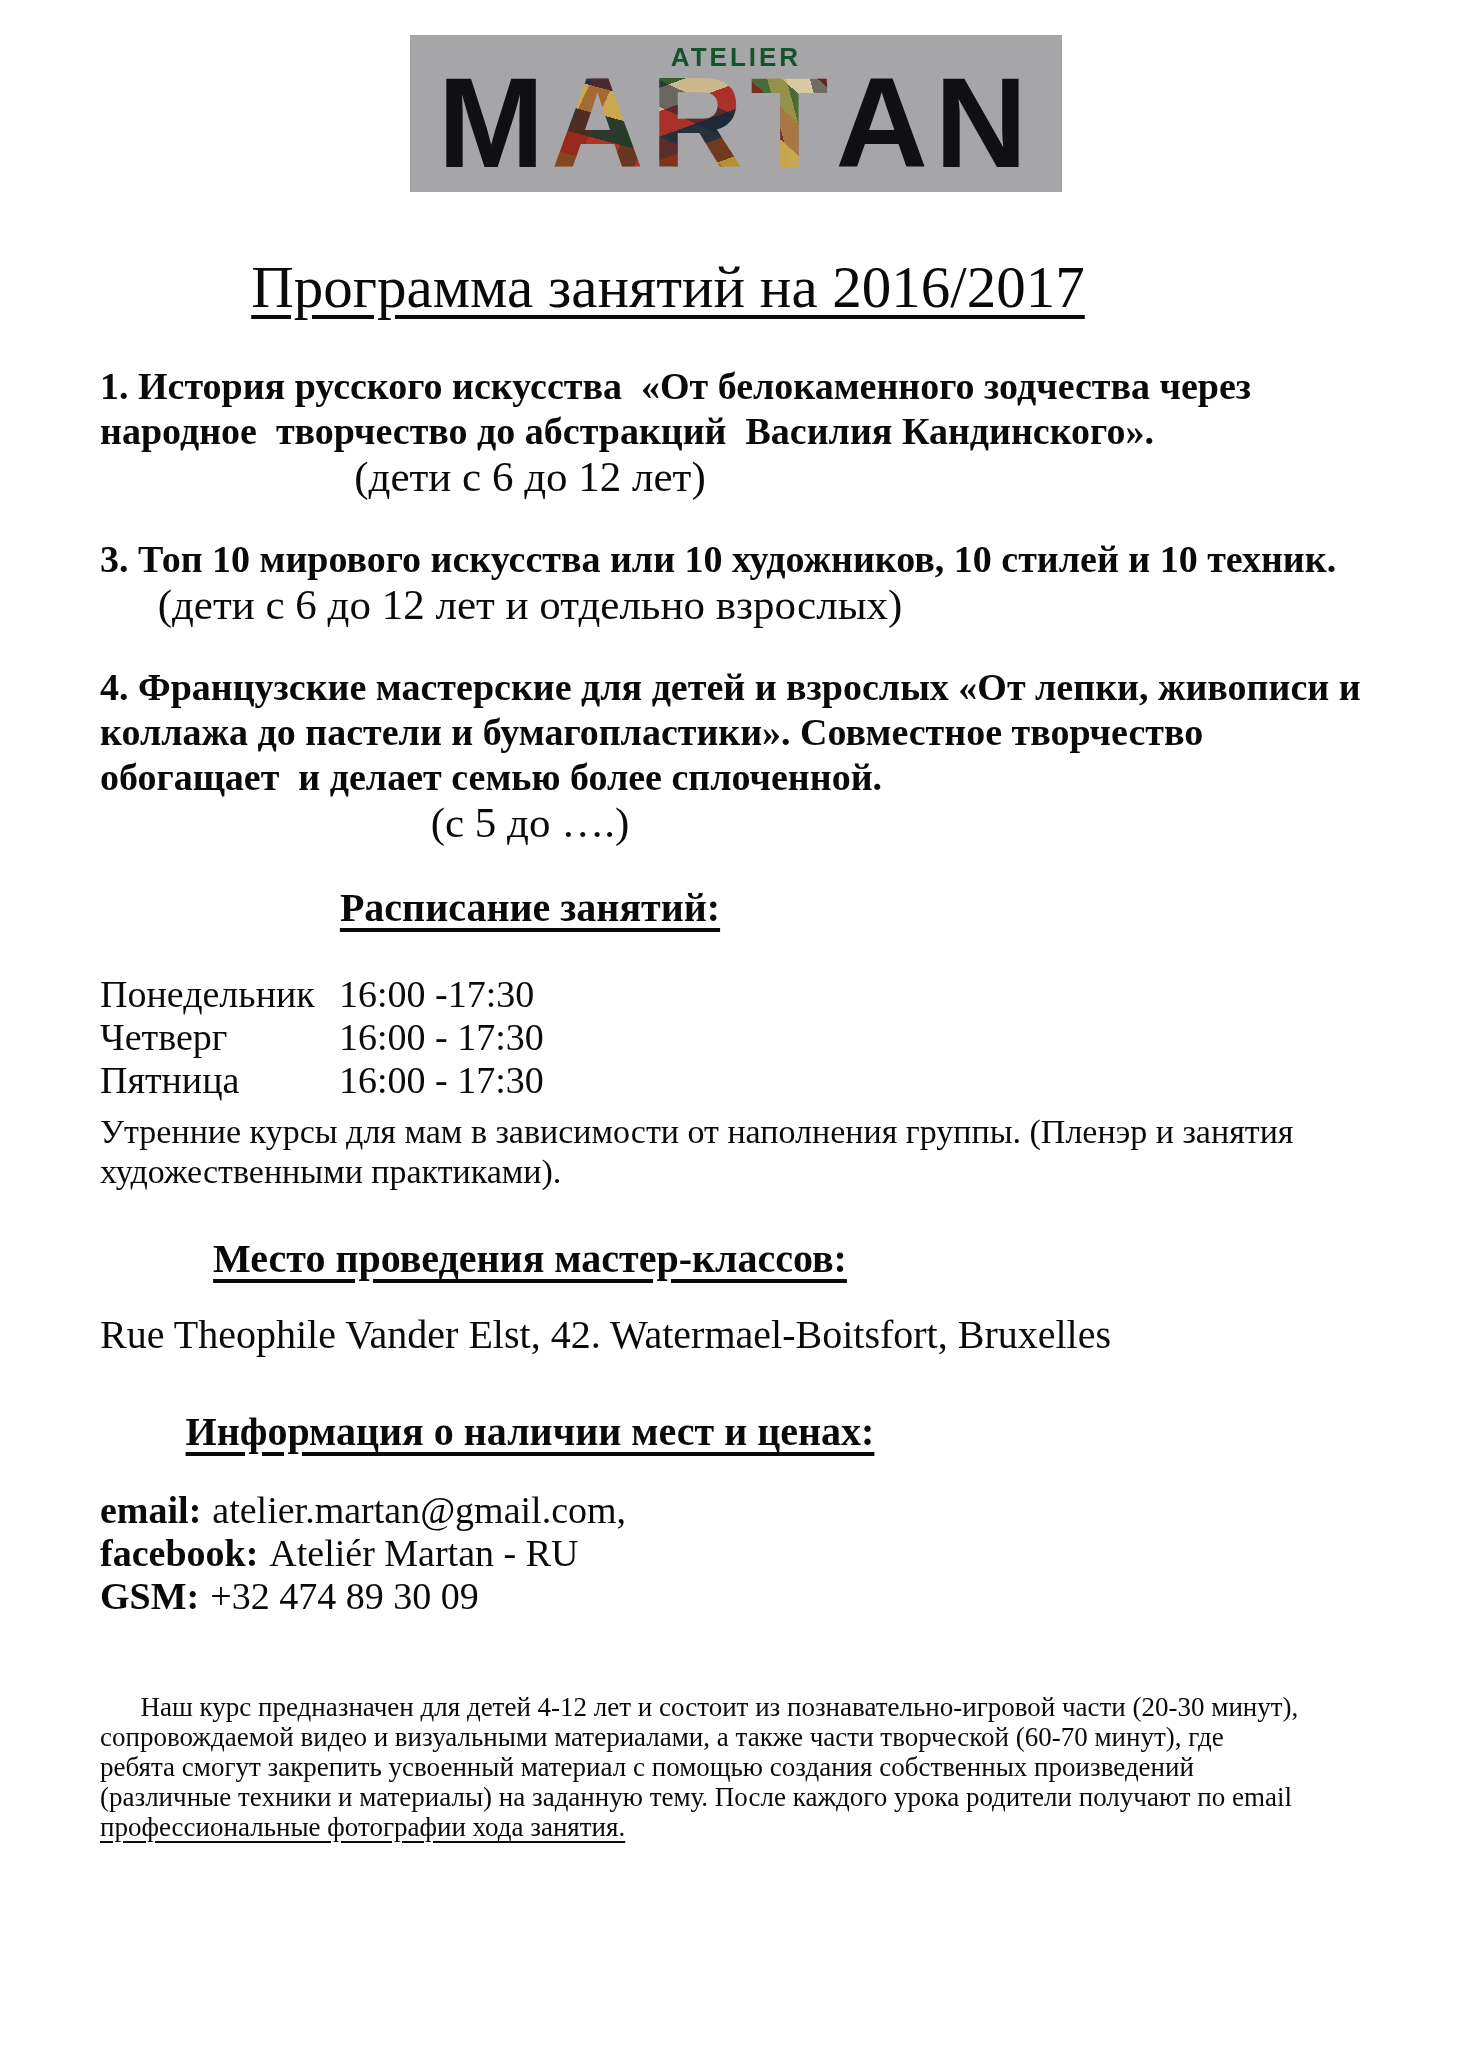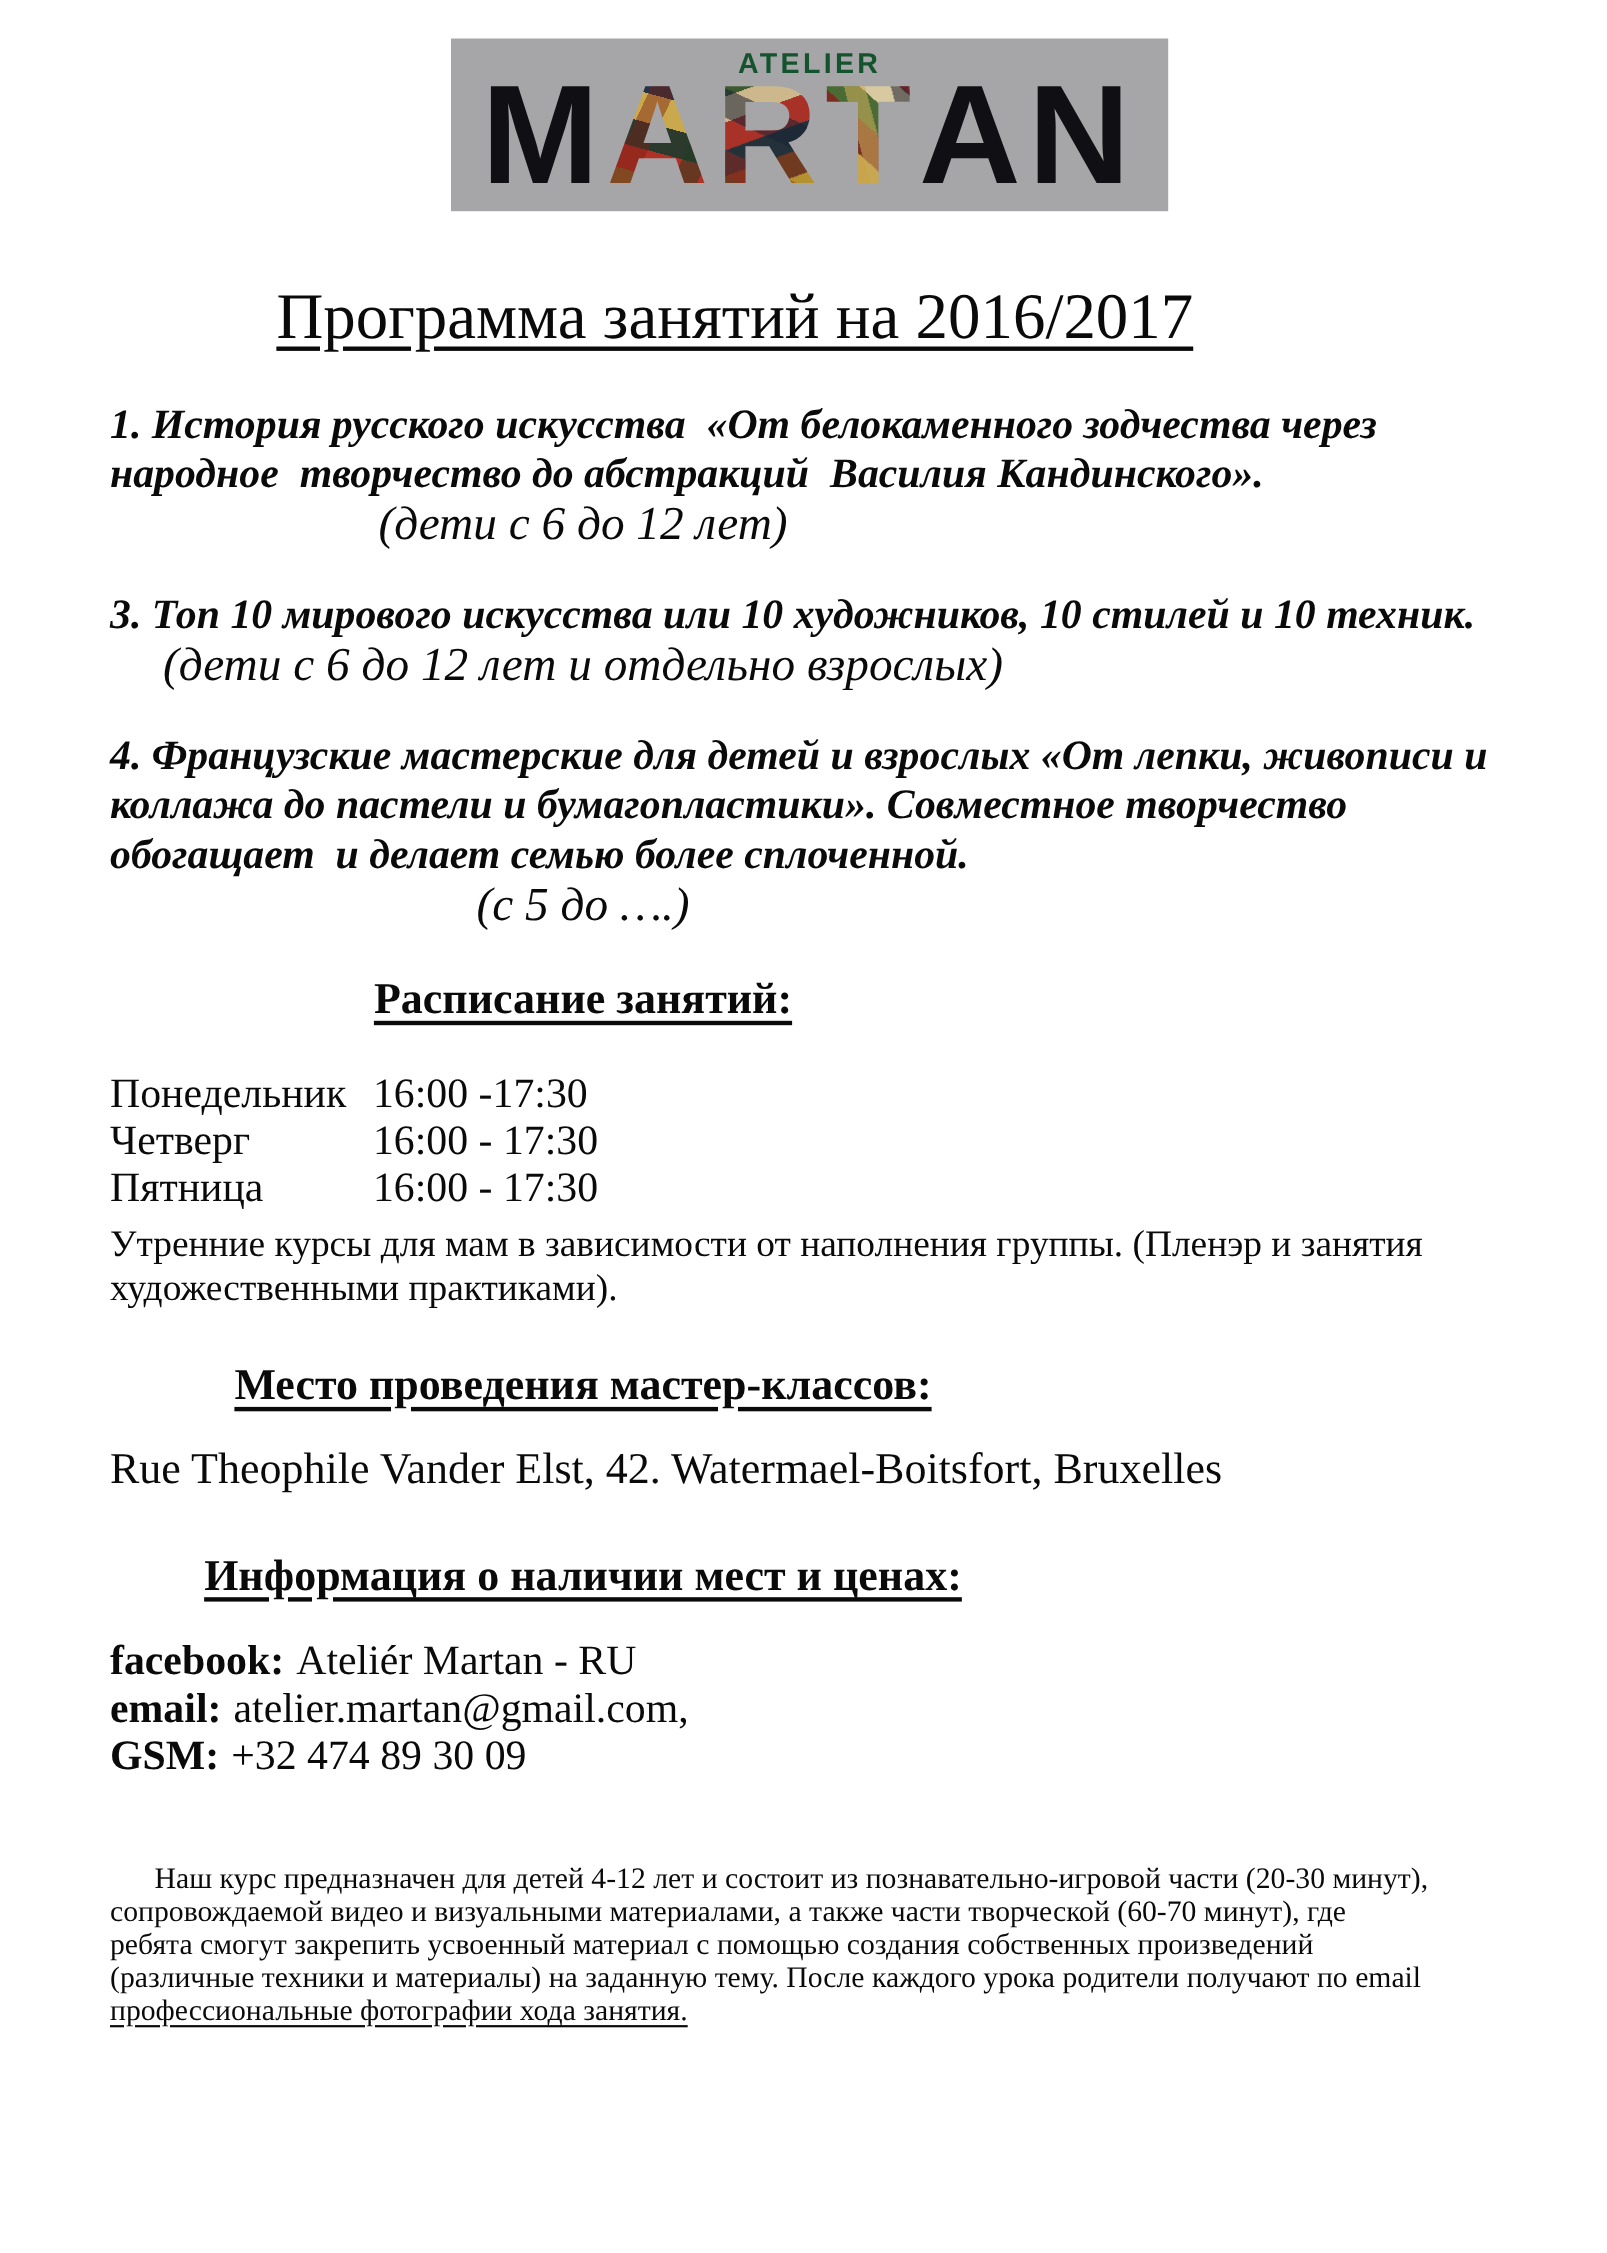--- a/index.html
+++ b/index.html
@@ -37,21 +37,21 @@
     linear-gradient(75deg, rgba(40,70,40,.5) 0 16%, rgba(0,0,0,0) 16% 38%, rgba(200,170,90,.6) 38% 55%, rgba(0,0,0,0) 55% 76%, rgba(25,30,50,.55) 76% 90%, rgba(0,0,0,0) 90%),
     repeating-linear-gradient(42deg,#27323a 0 24px,#c8a44a 24px 46px,#7b2d20 46px 70px,#4a6b33 70px 92px,#d9c9a0 92px 116px,#a33327 116px 140px);}
   
   .title-wrap{margin:60px 0 0 100px;width:1136px;text-align:center;}
   .title{
     margin:0;display:inline;font-weight:normal;font-size:59px;line-height:70px;
     text-decoration:underline;text-decoration-thickness:4px;text-underline-offset:8px;
   }
   
   .content{margin-left:100px;}
-  .programs{margin-top:42px;font-style:italic;}
+  .programs{margin-top:42px;}
   .program{margin:0 0 38px 0;}
   .program-text{
     margin:0;width:1355px;font-weight:bold;font-size:38px;line-height:45px;
     white-space:pre-wrap;
   }
   .ages{margin:0;width:860px;text-align:center;font-size:43px;line-height:45px;}
   
   .section-heading{
     margin:0;width:860px;text-align:center;
     font-size:40px;line-height:50px;font-weight:bold;
@@ -140,24 +140,24 @@
 художественными практиками).</p>
 
     <h2 class="section-heading h-place">Место проведения мастер-классов:</h2>
 
     <p class="address">Rue Theophile Vander Elst, 42. Watermael-Boitsfort, Bruxelles</p>
 
     <h2 class="section-heading h-info">Информация о наличии мест и ценах:</h2>
 
     <div class="contacts">
       <p class="contact-line">
-        <span class="lbl">facebook:</span><span>Ateliér Martan - RU</span>
+        <span class="lbl">email:</span><span>atelier.martan@gmail.com,</span>
       </p>
       <p class="contact-line">
-        <span class="lbl">email:</span><span>atelier.martan@gmail.com,</span>
+        <span class="lbl">facebook:</span><span>Ateliér Martan - RU</span>
       </p>
       <p class="contact-line">
         <span class="lbl">GSM:</span><span>+32 474 89 30 09</span>
       </p>
     </div>
 
     <p class="footer-note">
       <span>Наш курс предназначен для детей 4-12 лет и состоит из познавательно-игровой части (20-30 минут),
 сопровождаемой видео и визуальными материалами, а также части творческой (60-70 минут), где
 ребята смогут закрепить усвоенный материал с помощью создания собственных произведений

